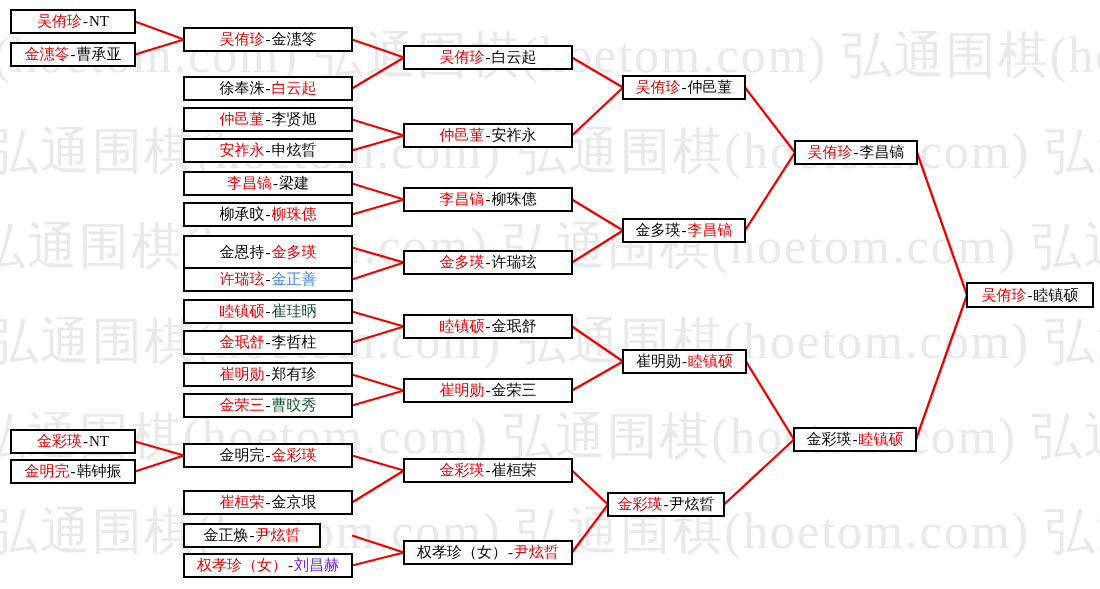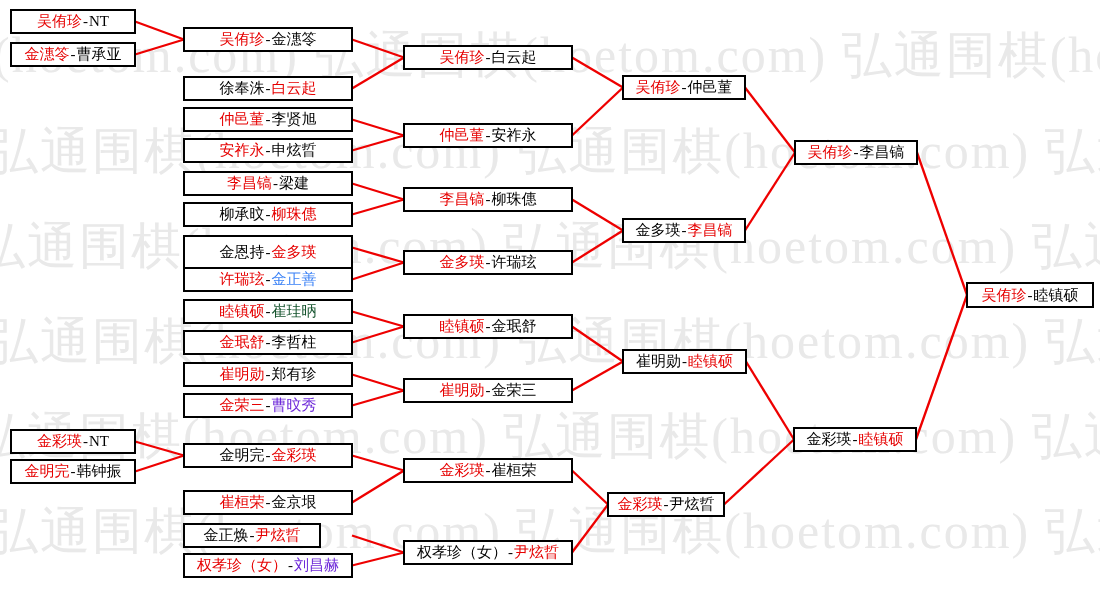--- a/index.html
+++ b/index.html
@@ -154,21 +154,21 @@
         <span style="color: rgb(0, 0, 0);">李哲柱</span>
       </div>
       <div class="match" style="left: 183px; top: 362px; width: 170px; height: 25px; border-color: rgb(0, 0, 0);">
         <span style="color: rgb(230, 0, 0);">崔明勋</span>
         <span class="sep">-</span>
         <span style="color: rgb(0, 0, 0);">郑有珍</span>
       </div>
       <div class="match" style="left: 183px; top: 393px; width: 170px; height: 25px; border-color: rgb(0, 0, 0);">
         <span style="color: rgb(230, 0, 0);">金荣三</span>
         <span class="sep">-</span>
-        <span style="color: #6d28d9;">曹旼秀</span>
+        <span style="color: #14532d;">曹旼秀</span>
       </div>
       <div class="match" style="left: 183px; top: 443px; width: 170px; height: 25px; border-color: rgb(0, 0, 0);">
         <span style="color: rgb(0, 0, 0);">金明完</span>
         <span class="sep">-</span>
         <span style="color: rgb(230, 0, 0);">金彩瑛</span>
       </div>
       <div class="match" style="left: 183px; top: 490px; width: 170px; height: 25px; border-color: rgb(0, 0, 0);">
         <span style="color: rgb(230, 0, 0);">崔桓荣</span>
         <span class="sep">-</span>
         <span style="color: rgb(0, 0, 0);">金京垠</span>

